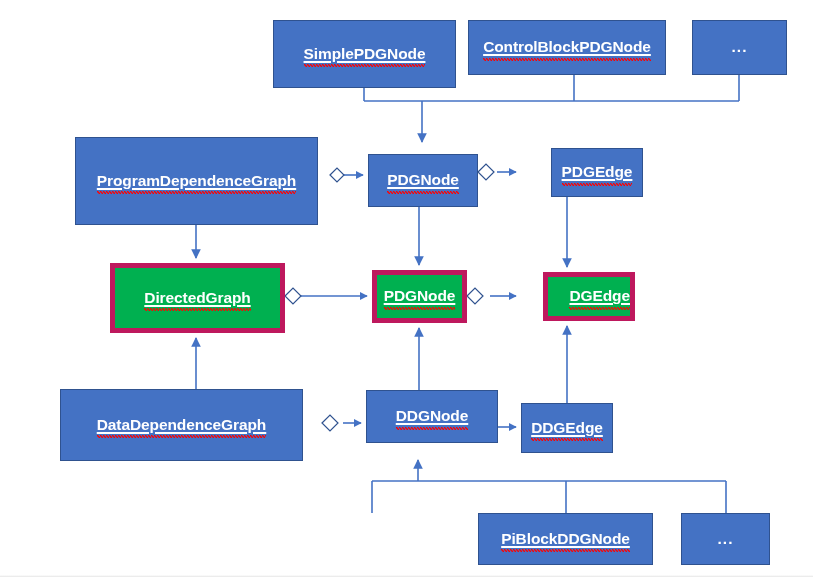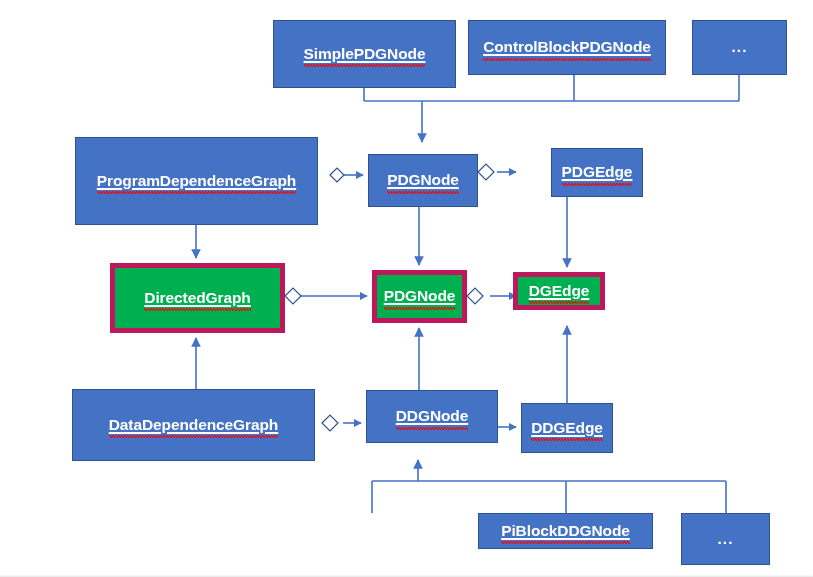--- a/index.html
+++ b/index.html
@@ -186,38 +186,38 @@
   </div>
 
   <div class="node green" style="left:110px; top:263px; width:175px; height:70px;">
     <span class="label misspelled">DirectedGraph</span>
   </div>
 
   <div class="node green" style="left:372px; top:270px; width:95px; height:53px;">
     <span class="label misspelled">PDGNode</span>
   </div>
 
-  <div class="node green" style="left:513px; top:272px; width:92px; height:38px;">
+  <div class="node green" style="left:543px; top:272px; width:92px; height:49px;justify-content:flex-end;">
     <span class="label misspelled">DGEdge</span>
   </div>
 
-  <div class="node blue" style="left:72px; top:389px; width:243px; height:72px;">
+  <div class="node blue" style="left:60px; top:389px; width:243px; height:72px;">
     <span class="label misspelled">DataDependenceGraph</span>
   </div>
 
   <div class="node blue" style="left:366px; top:390px; width:132px; height:53px;">
     <span class="label misspelled">DDGNode</span>
   </div>
 
   <div class="node blue" style="left:521px; top:403px; width:92px; height:50px;">
     <span class="label misspelled">DDGEdge</span>
   </div>
 
 
-  <div class="node blue" style="left:478px; top:513px; width:175px; height:36px;">
+  <div class="node blue" style="left:478px; top:513px; width:175px; height:52px;">
     <span class="label misspelled">PiBlockDDGNode</span>
   </div>
 
   <div class="node blue" style="left:681px; top:513px; width:89px; height:52px;">
     <span class="label plain">...</span>
   </div>
 
   <div class="bottom-shadow"></div>
 
 </div>

